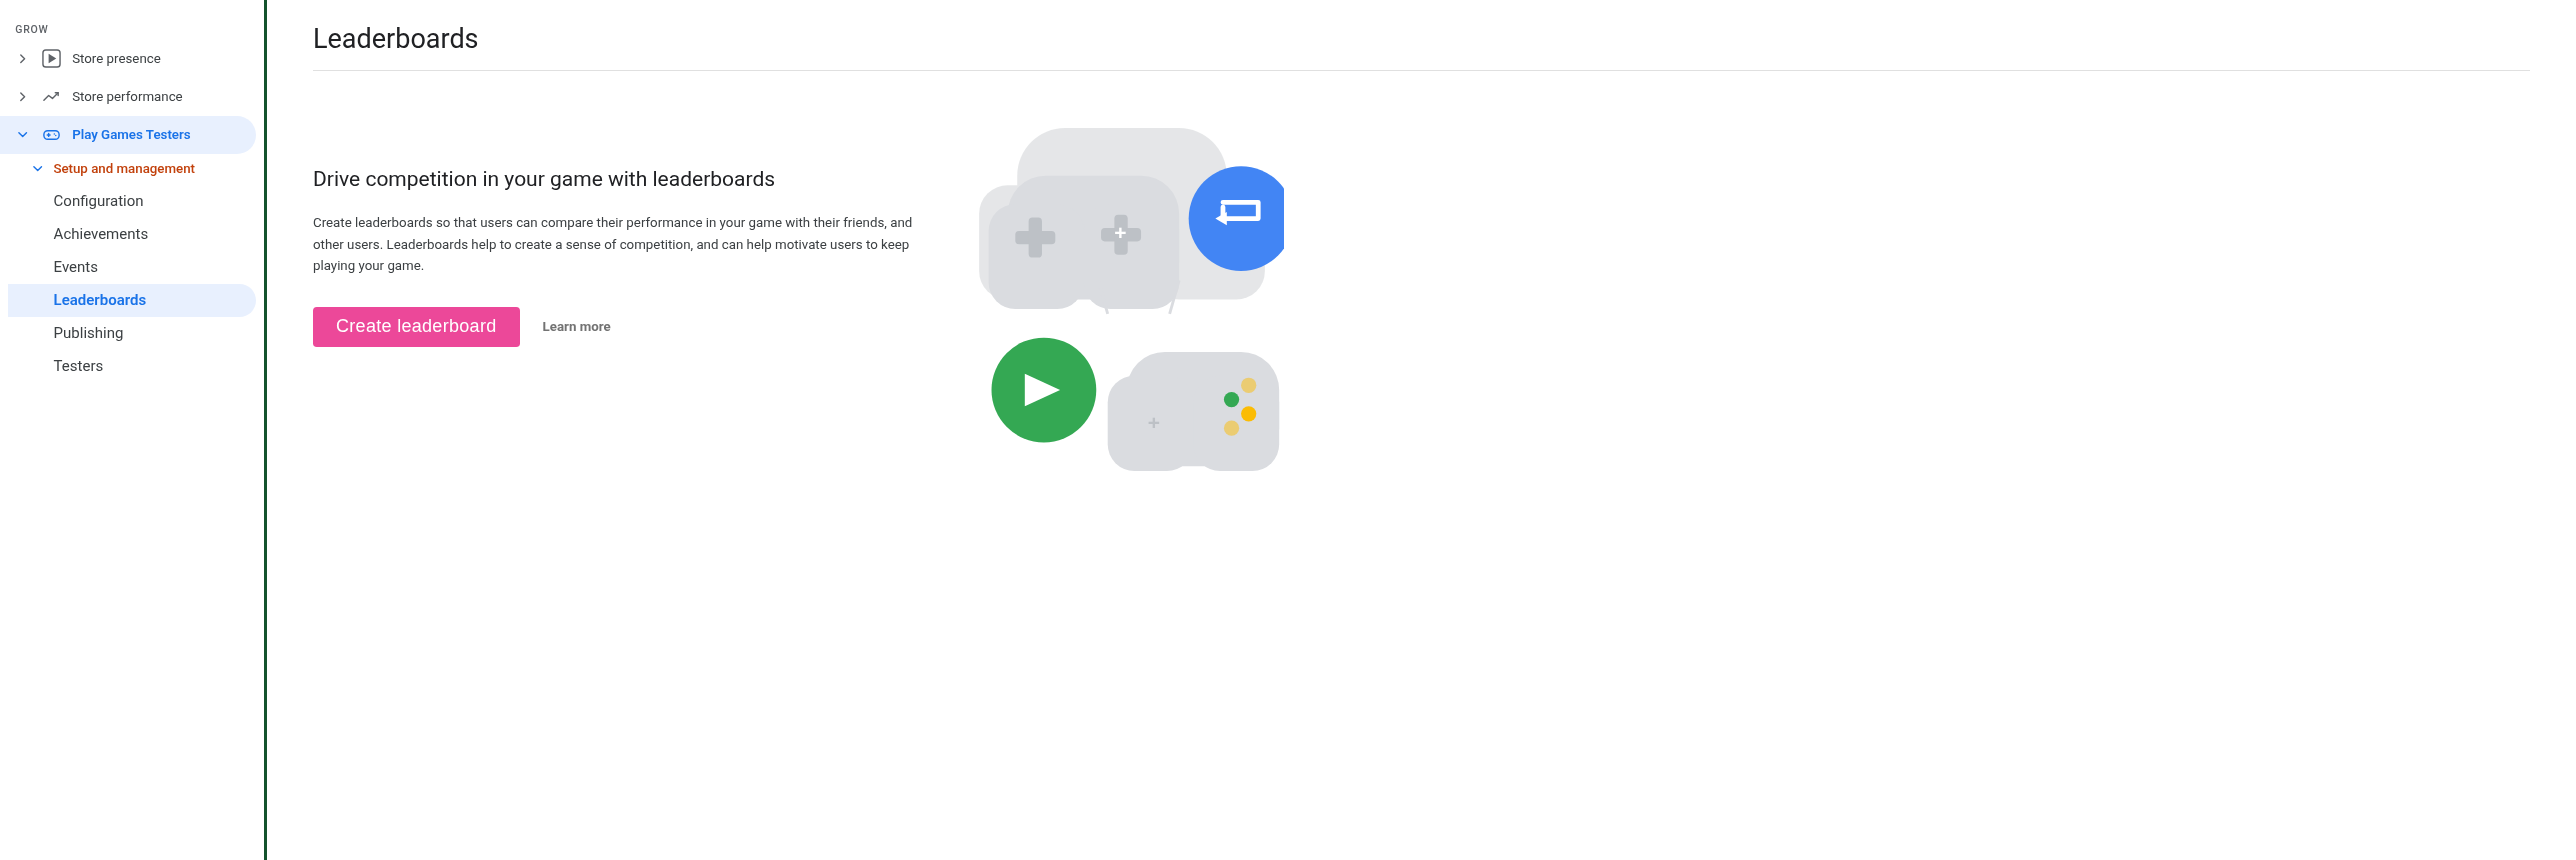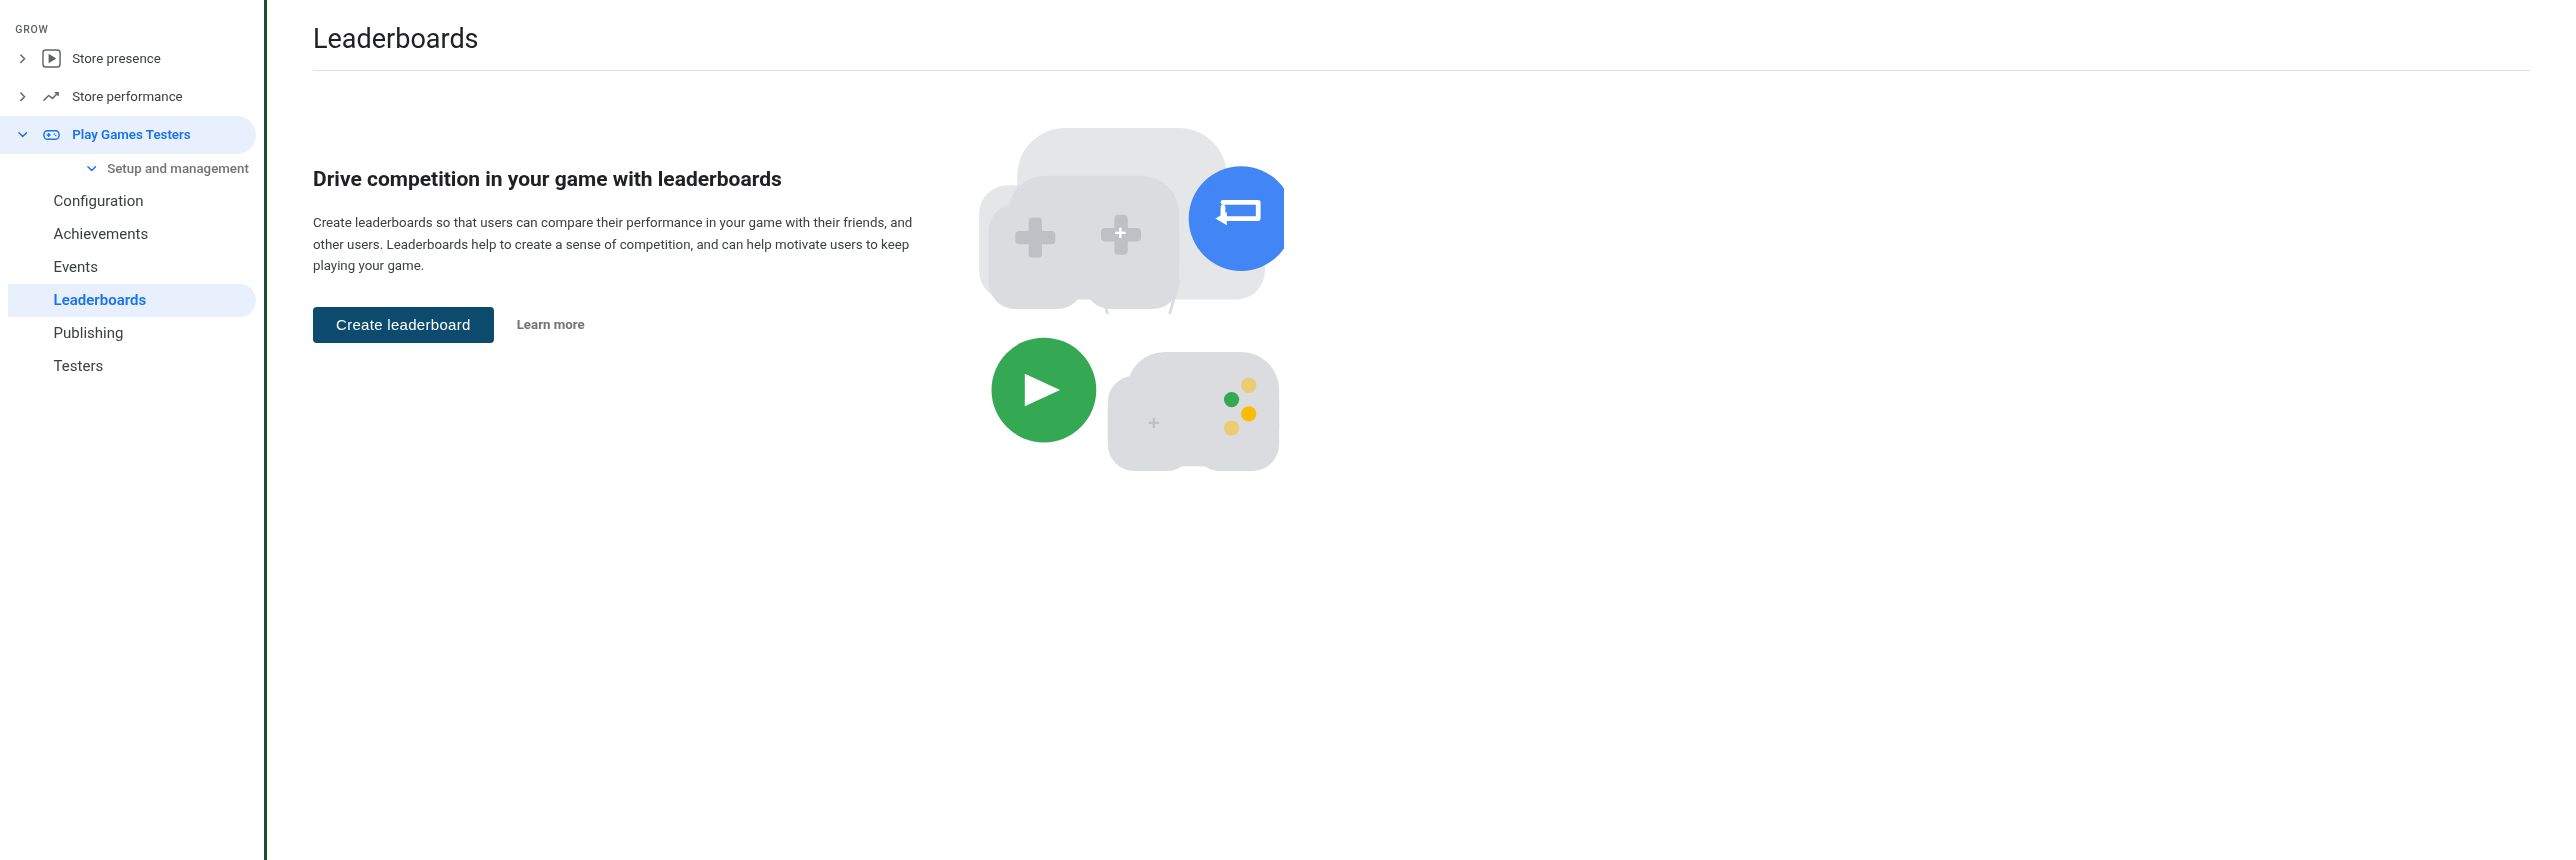--- a/index.html
+++ b/index.html
@@ -71,24 +71,23 @@
     .sub-menu {
       padding-left: 7.6px;
     }
 
     .sub-header {
       display: flex;
       align-items: center;
       gap: 7.6px;
       padding: 7.6px 15.2px 7.6px 23px;
       font-size: 13.3px;
-      color: #737373;
+      color: #c2410c;
       font-weight: 500;
       cursor: pointer;
-      justify-content: flex-end;
     }
 
     .sub-item {
       display: flex;
       align-items: center;
       padding: 7.6px 15.2px 7.6px 46px;
       font-size: 15px;
       color: #3c4043;
       cursor: pointer;
       border-radius: 0 23px 23px 0;
@@ -128,46 +127,46 @@
     }
 
     .text-section {
       flex: 1;
       max-width: 609px;
       padding-top: 57px;
     }
 
     .content-heading {
       font-size: 21px;
-      font-weight: 700;
+      font-weight: 400;
       color: #202124;
       margin-bottom: 19px;
       line-height: 1.3;
     }
 
     .content-description {
       font-size: 13.3px;
       color: #3c4043;
       line-height: 1.6;
       margin-bottom: 30.5px;
     }
 
     .actions {
       display: flex;
       align-items: center;
       gap: 23px;
     }
 
     .btn-primary {
-      background: #0c4a6e;
+      background: #ec4899;
       color: #fff;
       border: none;
       border-radius: 3.8px;
       padding: 9.5px 23px;
-      font-size: 15px;
+      font-size: 18px;
       font-weight: 500;
       cursor: pointer;
       letter-spacing: 0.3px;
     }
 
     .btn-link {
       color: #737373;
       font-size: 13.3px;
       font-weight: 700;
       cursor: pointer;

